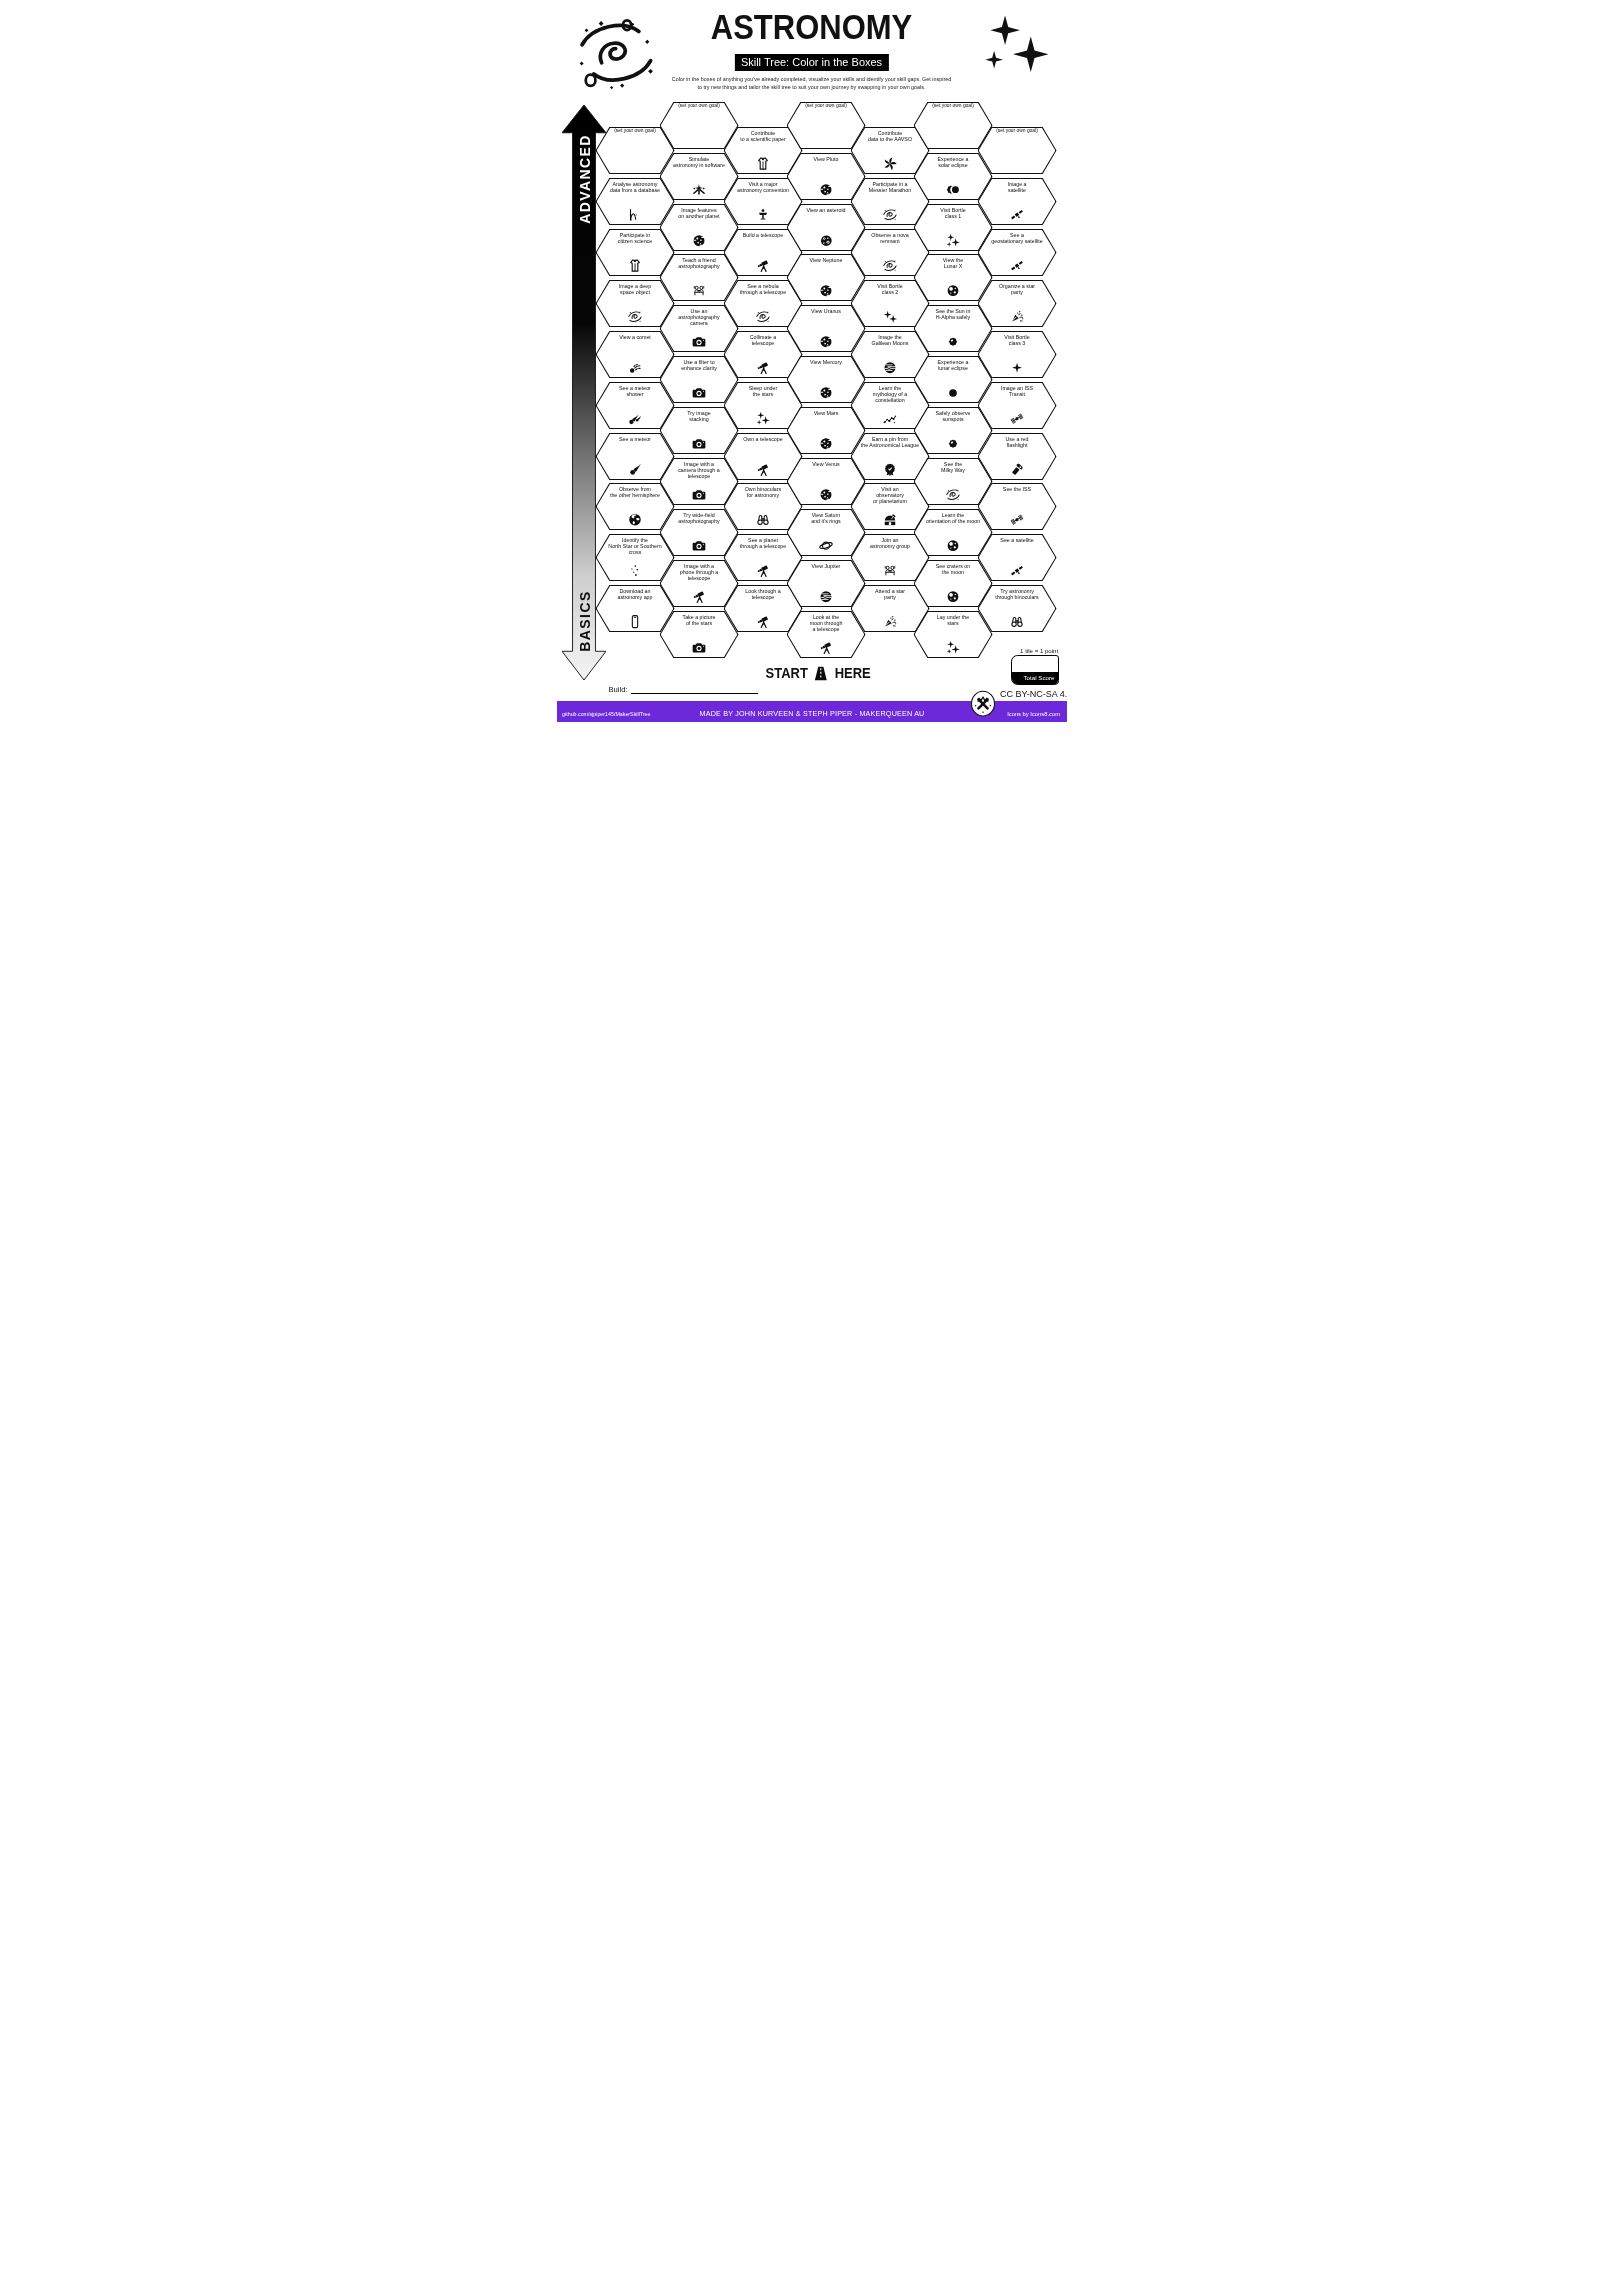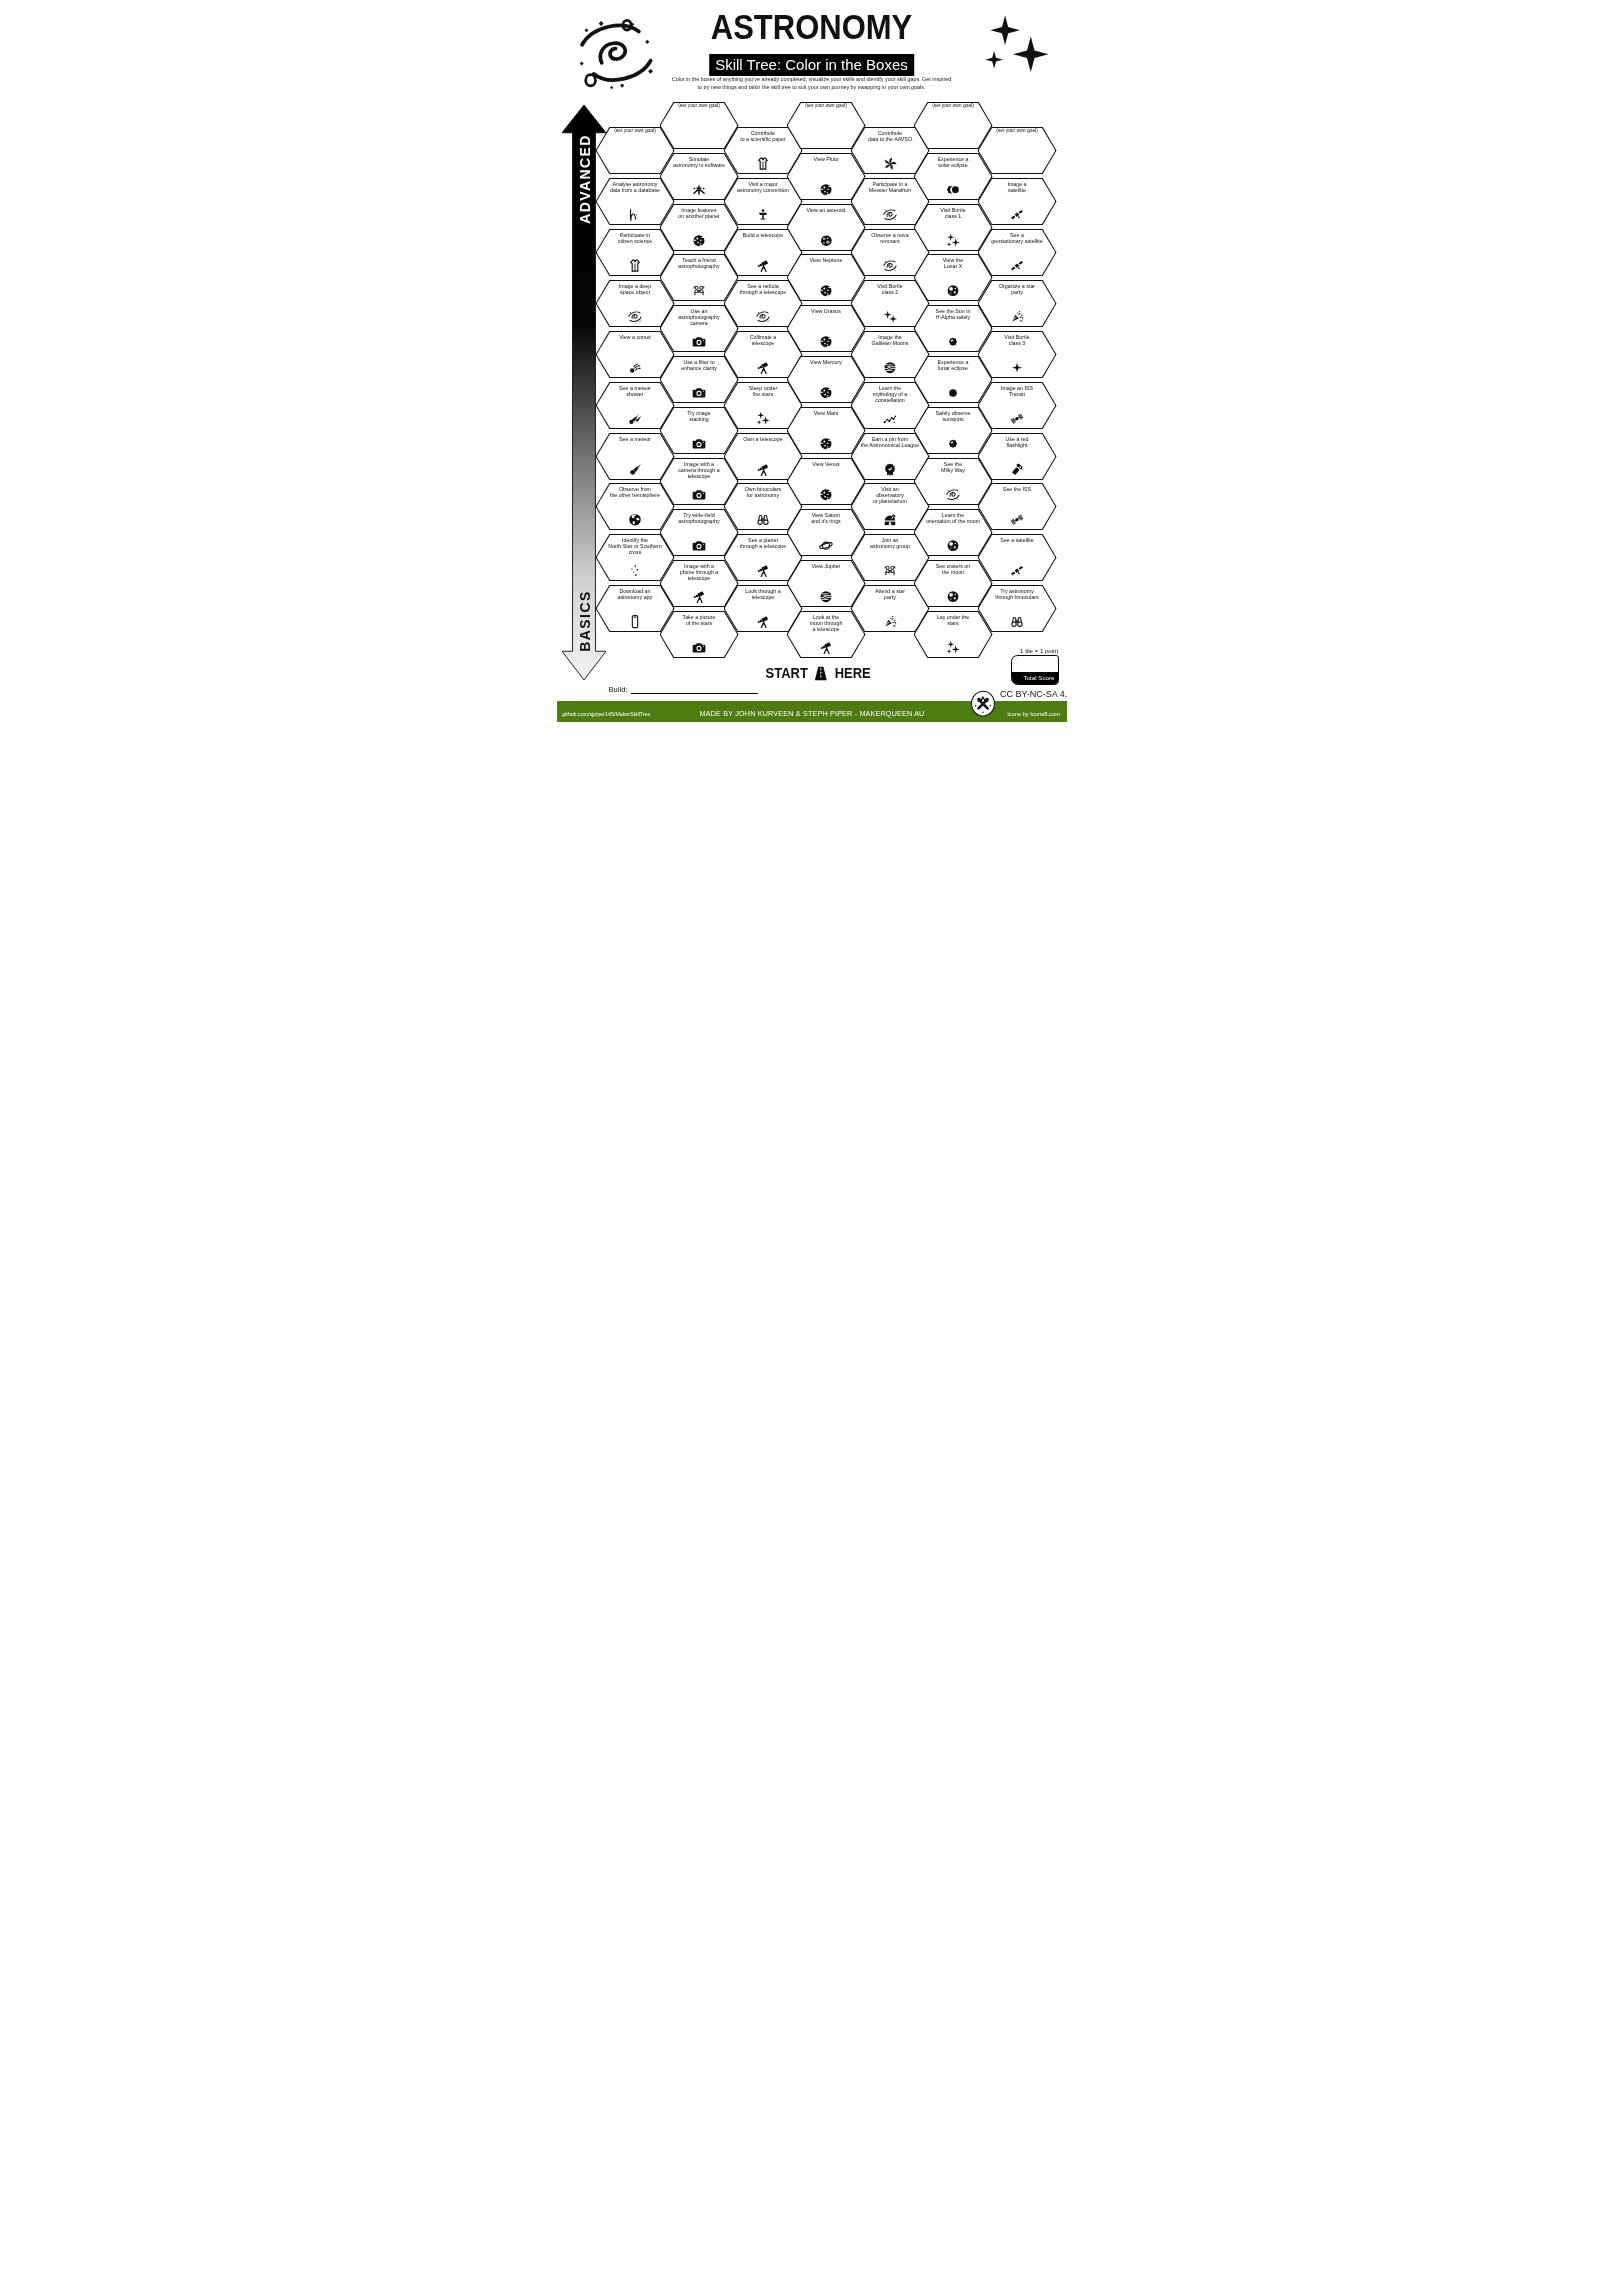--- a/index.html
+++ b/index.html
@@ -3,21 +3,21 @@
 <meta charset="utf-8">
 <style>
   * { margin:0; padding:0; box-sizing:border-box; }
   body { background:#fff; font-family:"Liberation Sans", sans-serif; color:#111; }
   #page { position:relative; width:510px; height:722px; margin:0 auto; background:#fff; overflow:hidden; }
 
   
   .title { position:absolute; top:10.2px; left:0; width:100%; text-align:center;
            font-size:31px; font-weight:bold; letter-spacing:0; transform:scaleY(1.12); }
   .subtitle-box { position:absolute; top:54px; left:50%; transform:translateX(-50%);
-           background:#000; color:#fff; font-size:15px; padding:2.3px 6.5px 3.2px; white-space:nowrap; }
+           background:#000; color:#fff; font-size:11px; padding:2.3px 6.5px 3.2px; white-space:nowrap; }
   .descr { position:absolute; top:75px; left:50%; transform:translateX(-50%); width:324px;
            text-align:center; font-size:5.4px; line-height:1.5; white-space:pre-line; color:#1a1a1a; }
   .galaxy-hdr { position:absolute; left:19.4px; top:15.7px; width:81px; height:75px; }
   .sparkles-hdr { position:absolute; right:15.7px; top:13px; width:70px; height:66px; }
 
   
   .axis-arrow { position:absolute; left:5.6px; top:105px; width:44px; height:575px; }
   .axis-label { position:absolute; white-space:nowrap; font-weight:bold; font-size:14px; letter-spacing:1.4px; }
   .adv { left:28px; top:179px; transform:translate(-50%,-50%) rotate(-90deg); color:#fff; }
   .bas { left:28px; top:621px; transform:translate(-50%,-50%) rotate(-90deg); color:#111; }
@@ -39,21 +39,21 @@
   .road-icon { width:17.6px; height:17px; color:#0b0b0b; }
   .name-row { position:absolute; left:52px; top:685px; font-size:7.6px; display:flex; align-items:flex-end; }
   .name-line { display:inline-block; width:127px; border-bottom:1px solid #000; height:7.4px; margin-left:3.2px; }
   .pt-note { position:absolute; right:8.3px; top:647px; width:74px; text-align:right; font-size:6.1px; }
   .score-box { position:absolute; right:7.4px; top:655px; width:48px; height:30px; border:1.4px solid #000;
          border-radius:6.5px 2.8px 4.6px 6.5px; background:#fff; display:flex; flex-direction:column; justify-content:flex-end; overflow:hidden; }
   .score-bar { background:#000; color:#fff; height:12.5px; line-height:12px; font-size:6.2px; text-align:right; padding-right:3.7px; }
   .cc-badge { position:absolute; left:413px; top:690px; width:26px; height:28px; z-index:5; }
   .cc-text { position:absolute; left:443px; top:688px; font-size:9.5px; color:#111; transform:scaleX(.95); transform-origin:left; white-space:nowrap; }
 
-  .footer { position:absolute; left:0; bottom:0; width:100%; height:21px; background:#4d7c0f; color:#fff; }
+  .footer { position:absolute; left:0; bottom:0; width:100%; height:21px; background:#6d28d9; color:#fff; }
   .f-github { position:absolute; left:5.6px; bottom:5.1px; font-size:5.3px; }
   .f-madeby { position:absolute; left:50%; transform:translateX(-50%) scaleX(.97); bottom:4.2px; font-size:7.4px; letter-spacing:0.2px; white-space:nowrap; }
   .f-icons { position:absolute; right:6.5px; bottom:5.1px; font-size:5.8px; }
 </style>
 </head>
 <body>
 
 <svg width="0" height="0" style="position:absolute">
   <defs>
     <g id="i-spark">

